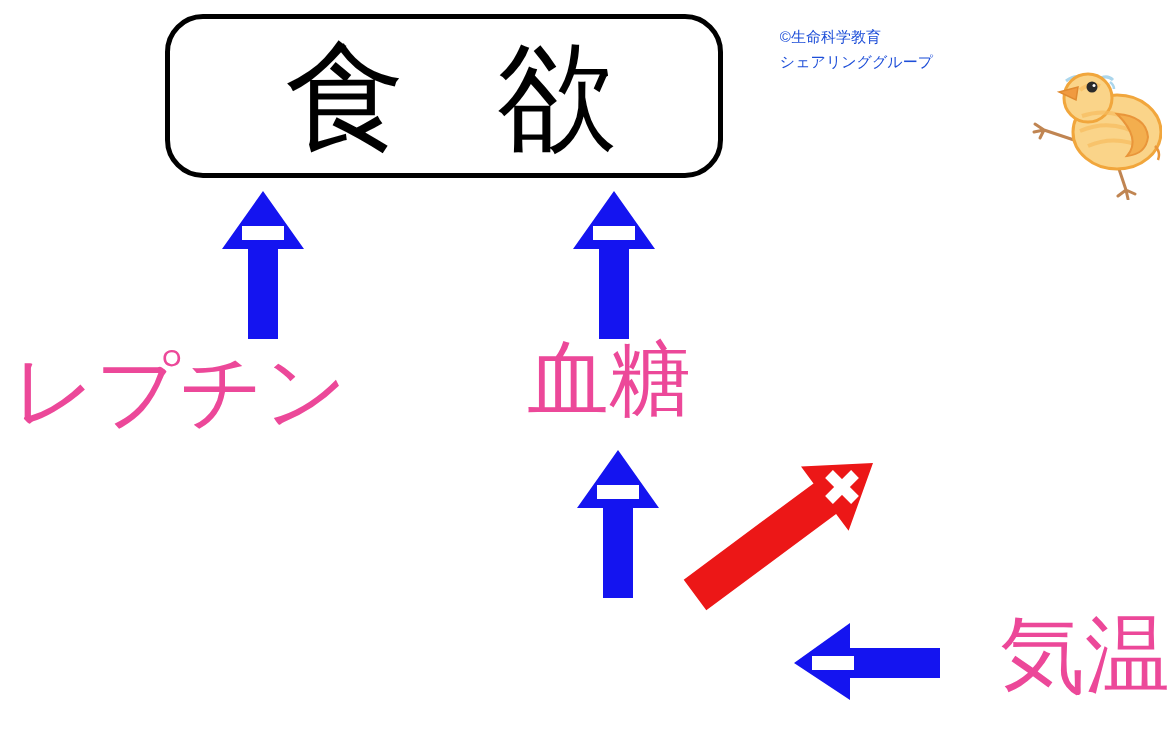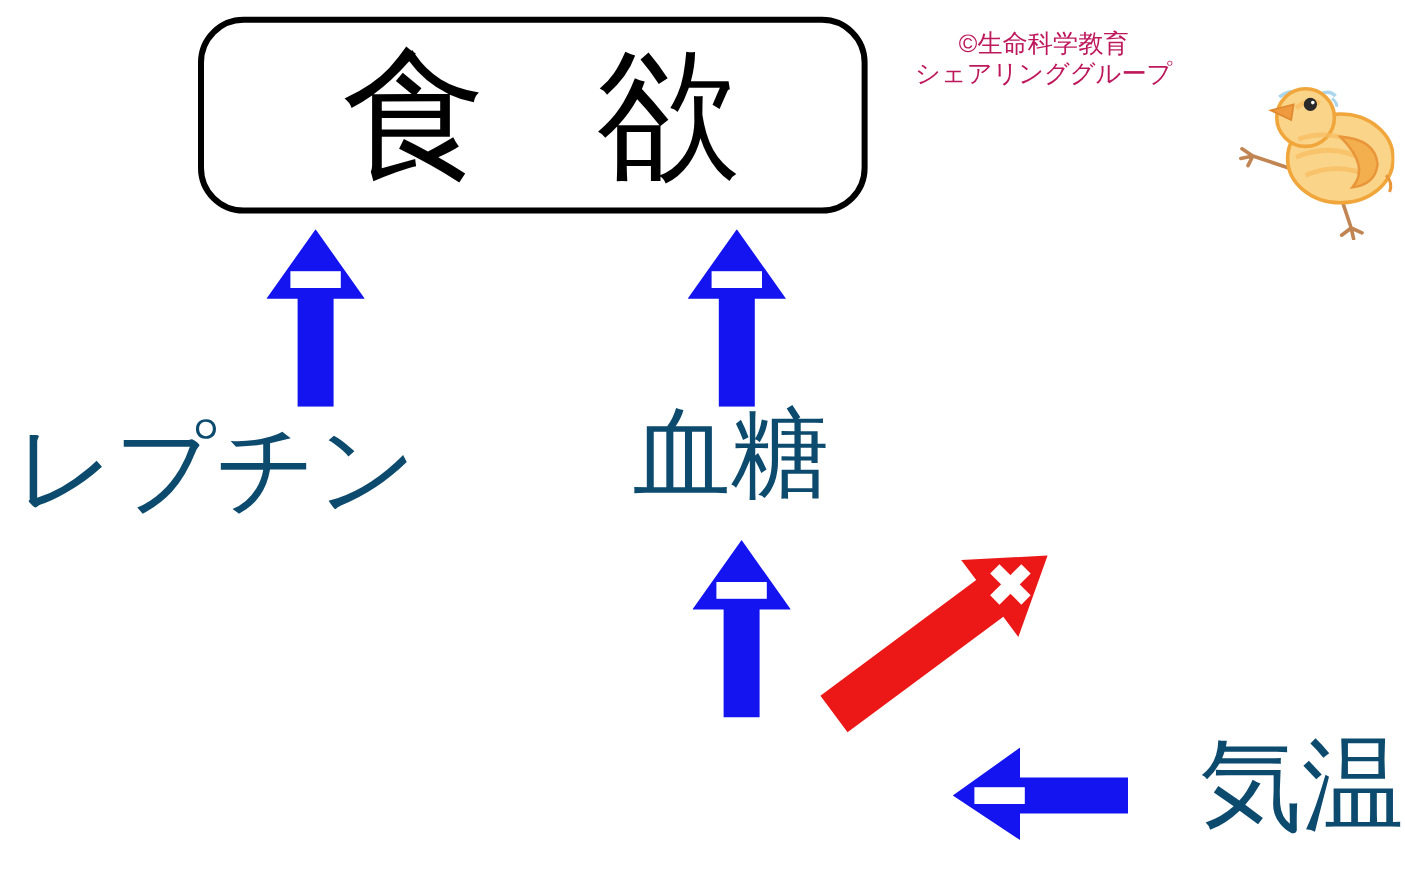--- a/index.html
+++ b/index.html
@@ -1,39 +1,39 @@
 <!DOCTYPE html>
 <html><head>
 <meta charset="utf-8">
 <style>
   html,body{margin:0;padding:0;}
   body{
     width:1171px;height:729px;background:#ffffff;overflow:hidden;
     font-family:"Liberation Sans","DejaVu Sans",sans-serif;
     position:relative;
   }
-  .stage{position:absolute;left:0;top:0;width:941px;height:729px;padding-left:44px;}
+  .stage{position:absolute;left:0;top:0;width:941px;height:729px;}
   .abs{position:absolute;}
   .title-box{
     box-sizing:border-box;
     border:5px solid #000;
     border-radius:38px;
     display:flex;align-items:center;justify-content:center;
     background:#fff;
   }
   .title-box .label{
     font-size:120px;line-height:1;color:#000;white-space:pre;
     letter-spacing:-14px;
   }
   .node-label{
-    color:#0c4a6e;line-height:1;white-space:nowrap;
+    color:#ec4899;line-height:1;white-space:nowrap;
   }
   .credit{
-    text-align:center;color:#be185d;
-    font-size:21px;line-height:25px;white-space:nowrap;
+    text-align:left;color:#1d4ed8;
+    font-size:15px;line-height:25px;white-space:nowrap;
   }
   svg{display:block;}
 </style>
 </head>
 <body>
 
 <div class="stage">
 
   <div class="abs title-box" style="left:165px;top:14px;width:558px;height:164px;">
     <span class="label">食　欲</span>

